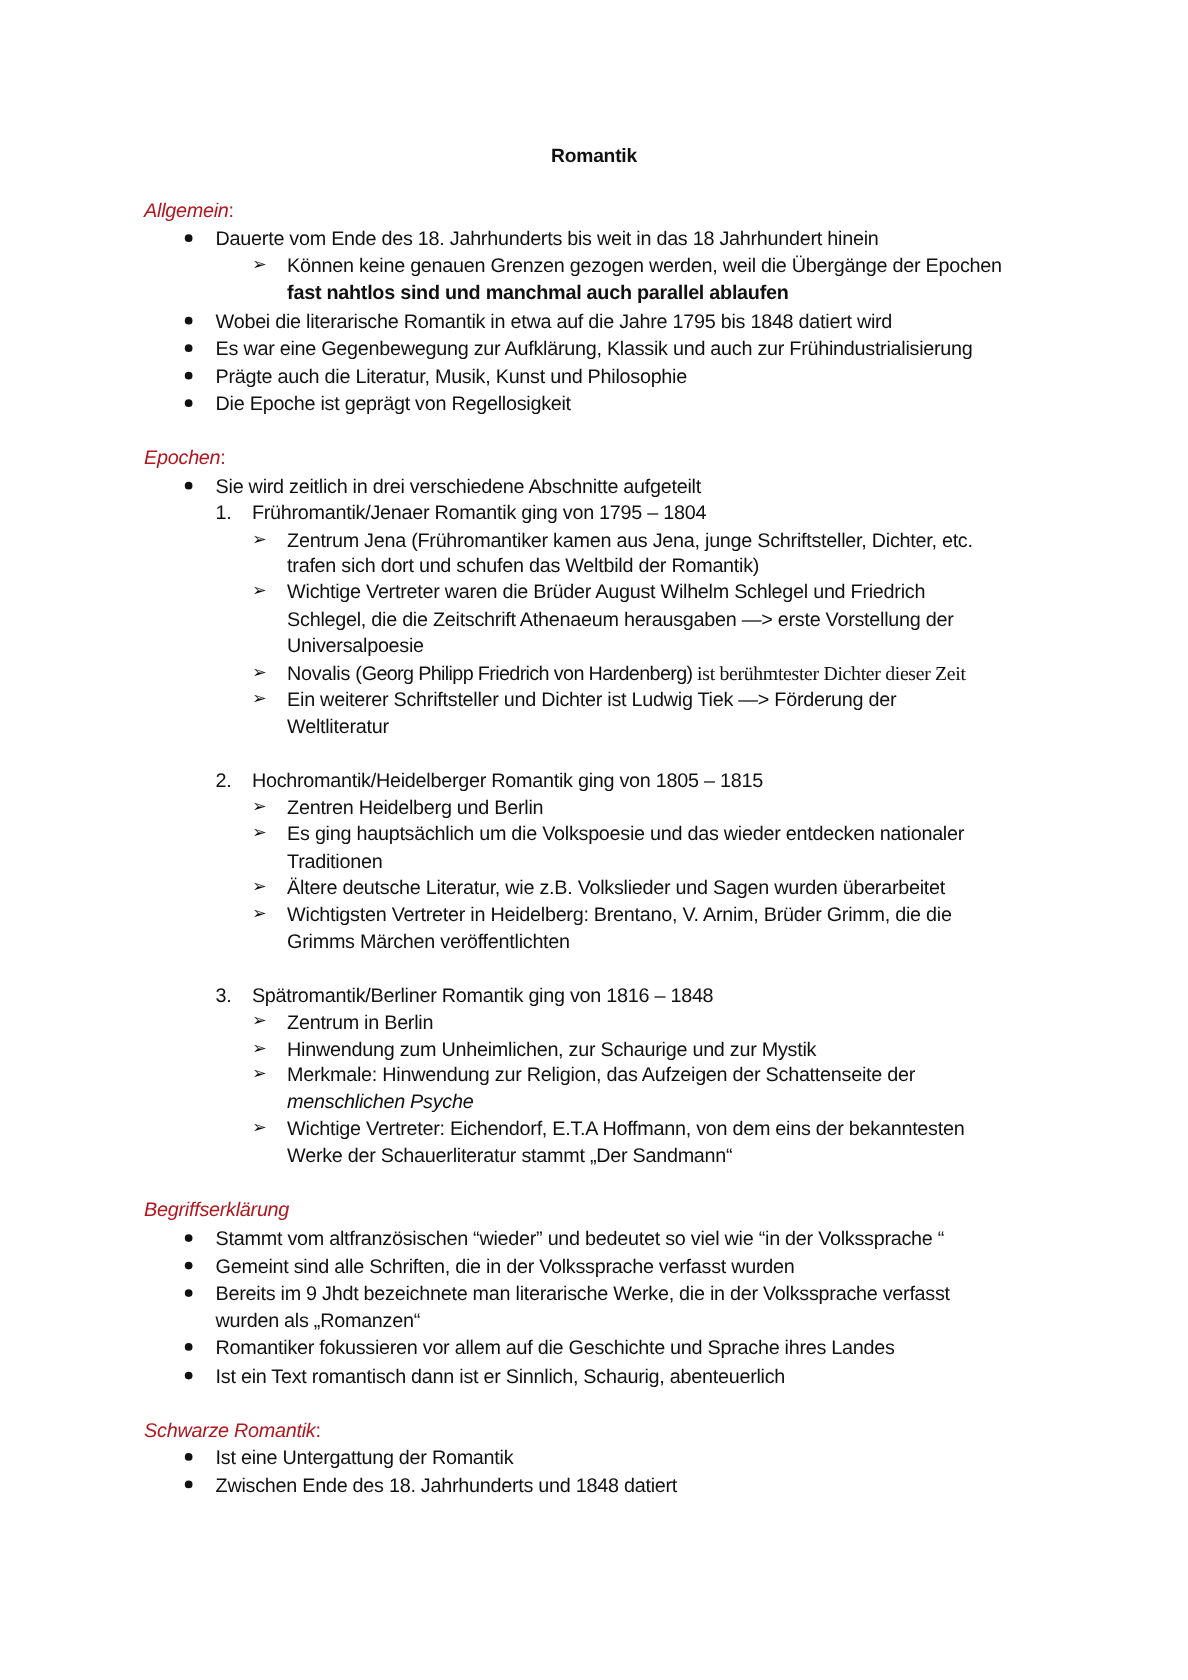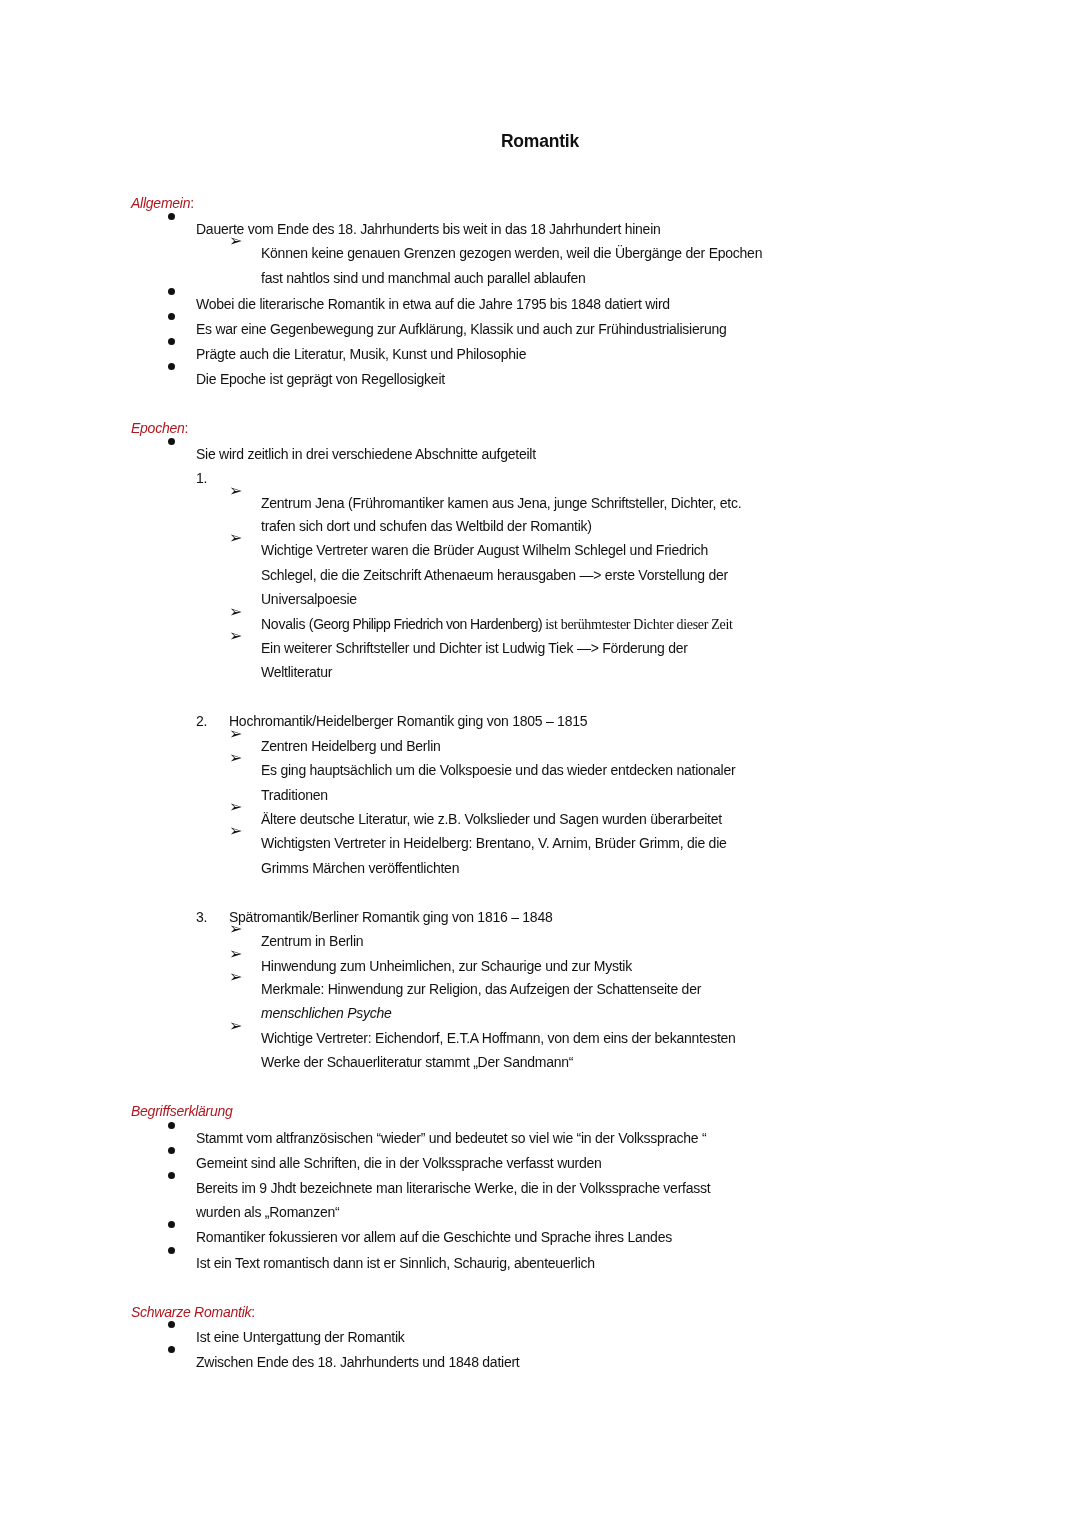--- a/index.html
+++ b/index.html
@@ -7,23 +7,22 @@
       width: 1080px; height: 1527px; position: relative; overflow: hidden;
       font-family: "Liberation Sans", "DejaVu Sans", sans-serif;
       color: #111111;
     }
     .page { position: absolute; left: 0; top: 0; width: 1080px; height: 1527px; }
     .title {
       position: absolute; top: 131px; left: 0; width: 1080px; text-align: center;
       font-weight: bold; font-size: 17.5px; letter-spacing: -0.2px;
     }
     .line {
-      position: absolute; font-size: 14px; line-height: 24px; white-space: nowrap;
+      position: absolute; font-size: 18px; line-height: 24px; white-space: nowrap;
       letter-spacing: -0.25px;
-      margin-top: 12px;
     }
     .heading { color: #B0171F; font-style: italic; left: 131px; }
     .heading .colon { color: #B0171F; font-style: normal; }
     .bullet-dot {
       position: absolute; width: 7px; height: 7px; border-radius: 50%; background: #111;
     }
     .arrow {
       position: absolute; font-size: 16px; line-height: 24px;
     }
     .serif { font-family: "Liberation Serif", "DejaVu Serif", serif; letter-spacing: -0.3px; }
@@ -36,40 +35,41 @@
 
   <div class="title">Romantik</div>
 
   <div class="line heading" style="top:179px;"><span>Allgemein</span><span class="colon">:</span></div>
 
   <span class="bullet-dot" style="left:168px; top:213px;"></span>
   <div class="line" style="left:196px; top:205px;">Dauerte vom Ende des 18. Jahrhunderts bis weit in das 18 Jahrhundert hinein</div>
 
   <span class="arrow" style="left:229px; top:229px;">➢</span>
   <div class="line" style="left:261px; top:229px;">Können keine genauen Grenzen gezogen werden, weil die Übergänge der Epochen</div>
-  <div class="line" style="left:261px; top:254px;">fast nahtlos sind und manchmal auch parallel ablaufen</div>
+  <div class="line" style="left:261px; top:254px;font-weight:bold;">fast nahtlos sind und manchmal auch parallel ablaufen</div>
 
   <span class="bullet-dot" style="left:168px; top:288px;"></span>
   <div class="line" style="left:196px; top:280px;">Wobei die literarische Romantik in etwa auf die Jahre 1795 bis 1848 datiert wird</div>
 
   <span class="bullet-dot" style="left:168px; top:313px;"></span>
   <div class="line" style="left:196px; top:305px;">Es war eine Gegenbewegung zur Aufklärung, Klassik und auch zur Frühindustrialisierung</div>
 
   <span class="bullet-dot" style="left:168px; top:338px;"></span>
   <div class="line" style="left:196px; top:330px;">Prägte auch die Literatur, Musik, Kunst und Philosophie</div>
 
   <span class="bullet-dot" style="left:168px; top:363px;"></span>
   <div class="line" style="left:196px; top:355px;">Die Epoche ist geprägt von Regellosigkeit</div>
 
   <div class="line heading" style="top:404px;"><span>Epochen</span><span class="colon">:</span></div>
 
   <span class="bullet-dot" style="left:168px; top:438px;"></span>
   <div class="line" style="left:196px; top:430px;">Sie wird zeitlich in drei verschiedene Abschnitte aufgeteilt</div>
 
   <div class="line" style="left:196px; top:454px;">1.</div>
+  <div class="line" style="left:229px; top:454px;">Frühromantik/Jenaer Romantik ging von 1795 – 1804</div>
 
   <span class="arrow" style="left:229px; top:479px;">➢</span>
   <div class="line" style="left:261px; top:479px;">Zentrum Jena (Frühromantiker kamen aus Jena, junge Schriftsteller, Dichter, etc.</div>
   <div class="line" style="left:261px; top:502px;">trafen sich dort und schufen das Weltbild der Romantik)</div>
 
   <span class="arrow" style="left:229px; top:526px;">➢</span>
   <div class="line" style="left:261px; top:526px;">Wichtige Vertreter waren die Brüder August Wilhelm Schlegel und Friedrich</div>
   <div class="line" style="left:261px; top:551px;">Schlegel, die die Zeitschrift Athenaeum herausgaben —&gt; erste Vorstellung der</div>
   <div class="line" style="left:261px; top:575px;">Universalpoesie</div>
 

